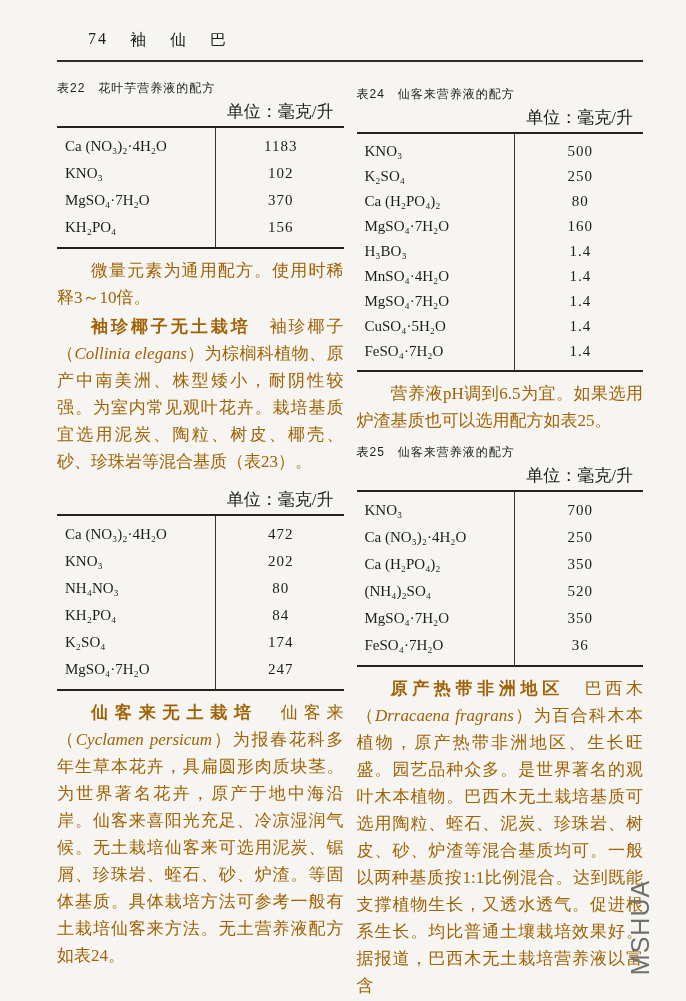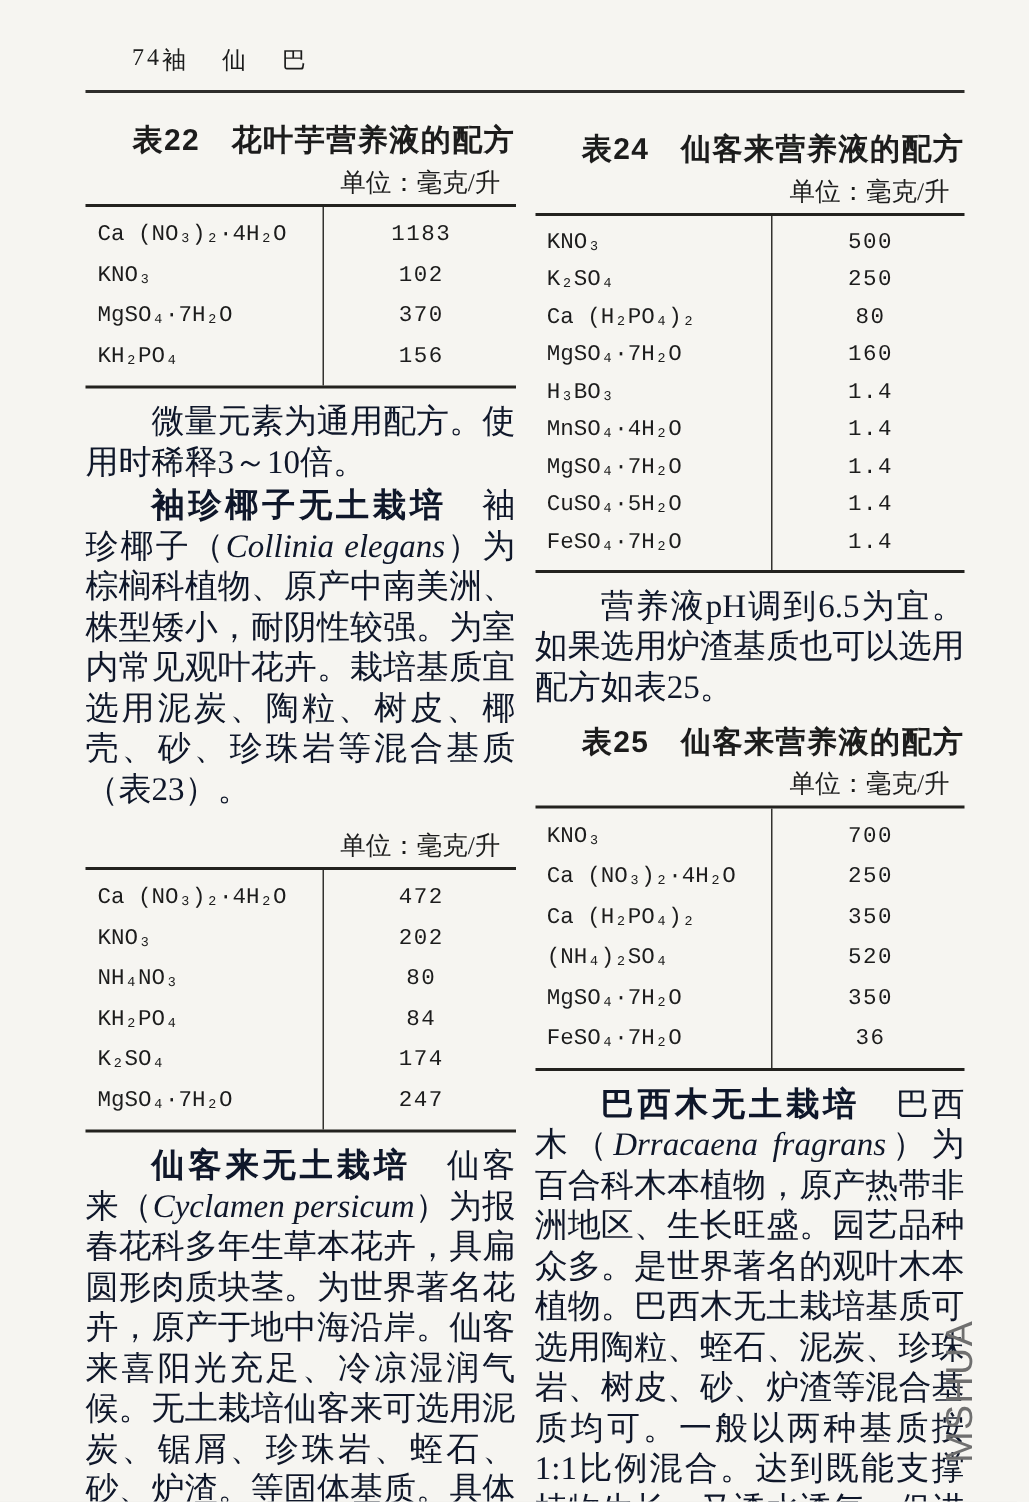--- a/index.html
+++ b/index.html
@@ -12,72 +12,71 @@
     position:relative;
     width:686px; height:1001px;
     background:#f6f5f1;
     color:#1c1c1c;
     overflow:hidden;
   }
   
   .running-header {
     position:absolute; top:30px; left:88px;
     font-size:16px; letter-spacing:2px;
-    display:flex; justify-content:center;
+    display:flex; gap:22px;justify-content:center;
   }
   .running-header .rh-title { letter-spacing:10px; }
   .header-rule {
     position:absolute; top:60px; left:57px;
     width:586px; height:2px; background:#2e2d2b;
   }
   
   .columns {
     position:absolute; top:72px; left:57px;
     width:586px; height:920px;
     display:flex; gap:13px;
   }
   .col { width:50%; }
   .col-left  { padding-top:8px; }
   .col-right { padding-top:14px; }
 
   
   .tbl { margin-bottom:8px; }
   .tbl-title {
     font-family:"Liberation Sans", sans-serif;
-    font-weight:700; font-size:20px;
-    text-align:right; letter-spacing:1px;
+    font-weight:400; font-size:12px;
+    text-align:left; letter-spacing:1px;
     white-space:nowrap;
   }
   .tbl-unit {
     text-align:right; font-size:17px;
     padding:3px 10px 3px 0;
   }
   .tbl-body {
     position:relative;
     border-top:2.5px solid #23221f;
     border-bottom:2.5px solid #23221f;
     padding:5px 0 6px 0;
-    font-family:Liberation Mono, monospace;
   }
   .tbl-body::after {
     content:""; position:absolute;
     left:55%; top:0; bottom:0;
     width:1px; background:#33322f;
   }
   .tr { display:flex; align-items:center; height:27px; }
   .tbl-compact .tr { height:25px; }
   .td-f { width:55%; padding-left:8px; font-size:15px; white-space:nowrap; }
   .td-v { width:45%; text-align:center; font-size:15px; letter-spacing:1px; }
 
   
   .para {
     margin:0 0 2px 0;
-    font-size:22px; line-height:27px;
+    font-size:17px; line-height:27px;
     text-align:justify; text-indent:2em;
-    color:#0f172a;
+    color:#a16207;
   }
   .para.space-above { margin-top:8px; }
   .lead {
     font-family:Liberation Serif, serif;
     font-weight:700; letter-spacing:1px;margin-top:36px;
   }
   .latin { font-style:italic; }
 
   
   .watermark {
@@ -242,21 +241,21 @@
               <span class="td-v">350</span>
             </div>
           <div class="tr">
               <span class="td-f">FeSO₄·7H₂O</span>
               <span class="td-v">36</span>
             </div>
         </div>
       </div>
 
 
-      <p class="para"><span class="lead">巴西木无土栽培</span><span>　巴西木（</span><span class="latin">Drracaena fragrans</span><span>）为百合科木本植物，原产热带非洲地区、生长旺盛。园艺品种众多。是世界著名的观叶木本植物。巴西木无土栽培基质可选用陶粒、蛭石、泥炭、珍珠岩、树皮、砂、炉渣等混合基质均可。一般以两种基质按1:1比例混合。达到既能支撑植物生长，又透水透气。促进根系生长。均比普通土壤栽培效果好。据报道，巴西木无土栽培营养液以富含</span></p>
+      <p class="para"><span class="lead">原产热带非洲地区</span><span>　巴西木（</span><span class="latin">Drracaena fragrans</span><span>）为百合科木本植物，原产热带非洲地区、生长旺盛。园艺品种众多。是世界著名的观叶木本植物。巴西木无土栽培基质可选用陶粒、蛭石、泥炭、珍珠岩、树皮、砂、炉渣等混合基质均可。一般以两种基质按1:1比例混合。达到既能支撑植物生长，又透水透气。促进根系生长。均比普通土壤栽培效果好。据报道，巴西木无土栽培营养液以富含</span></p>
 
     </div>
   </div>
 
   <div class="watermark">
     <span>MSHUA</span>
   </div>
 
 </div>
 

